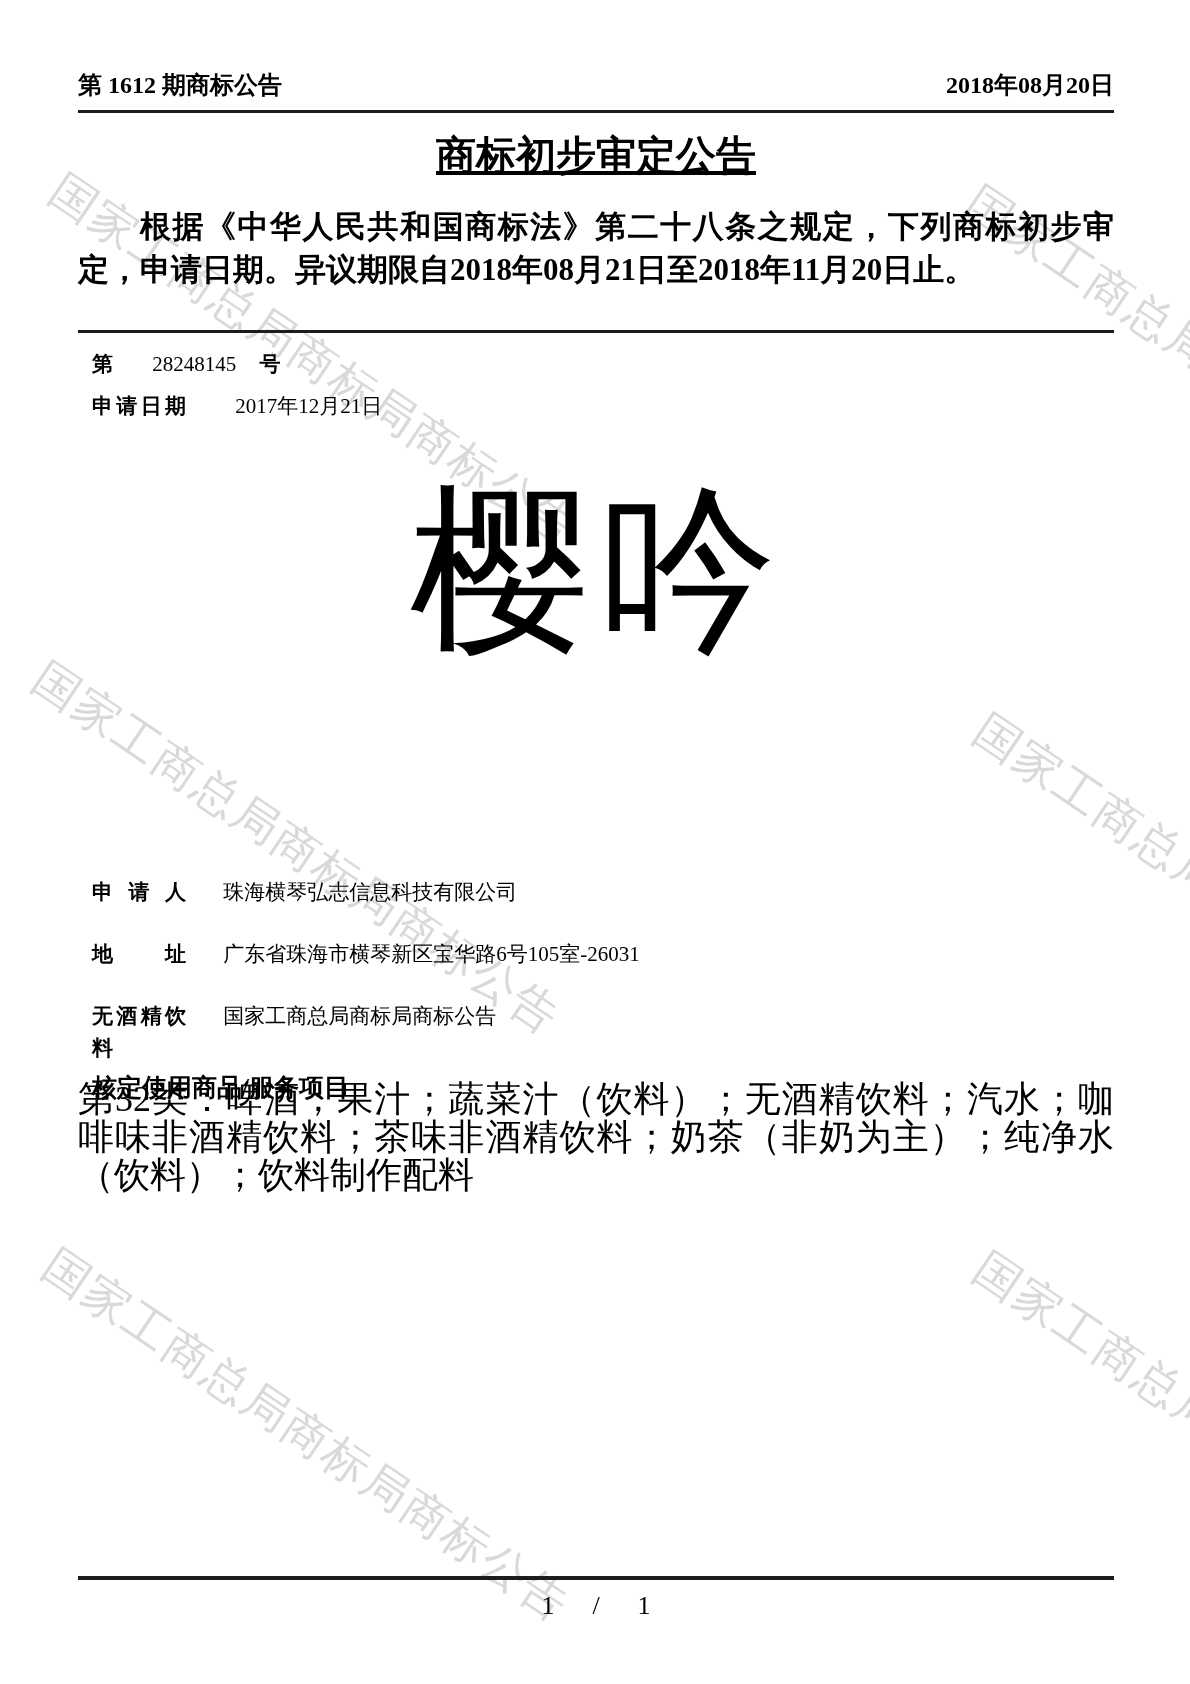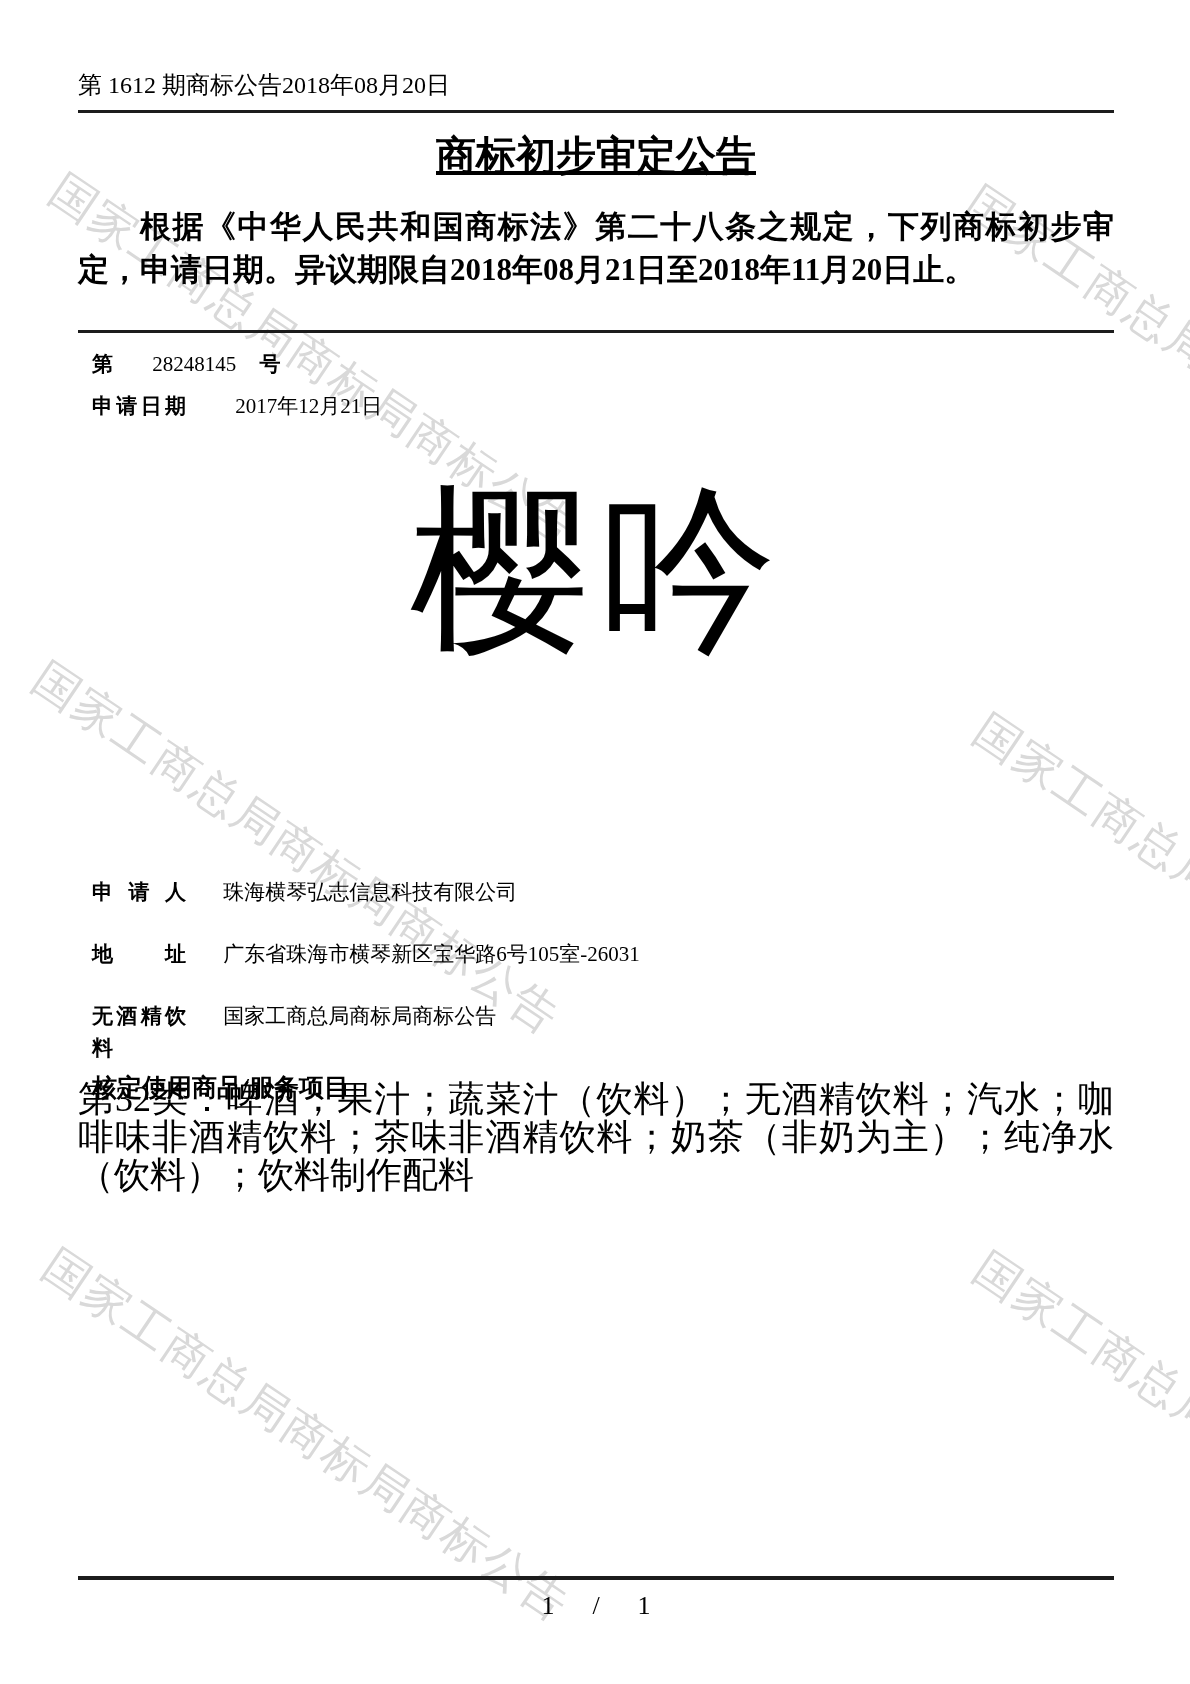--- a/index.html
+++ b/index.html
@@ -33,22 +33,24 @@
   
   .content{
     position:absolute;
     left:78px; right:76px; top:0; bottom:0;
     z-index:1;
   }
   .abs{position:absolute; left:0; right:0;}
   .header-row{
     top:70px;
     display:flex;
+    justify-content:space-between;
     font-size:24px;
     line-height:30px;
+    font-weight:bold;
   }
   .rule{border:none; border-top:3px solid #1c1c1c; margin:0;}
   .rule1{top:110px;}
   .rule2{top:330px;}
   .doc-title{
     top:131px;
     text-align:center;
     font-size:40px;
     font-weight:bold;
     line-height:50px;

